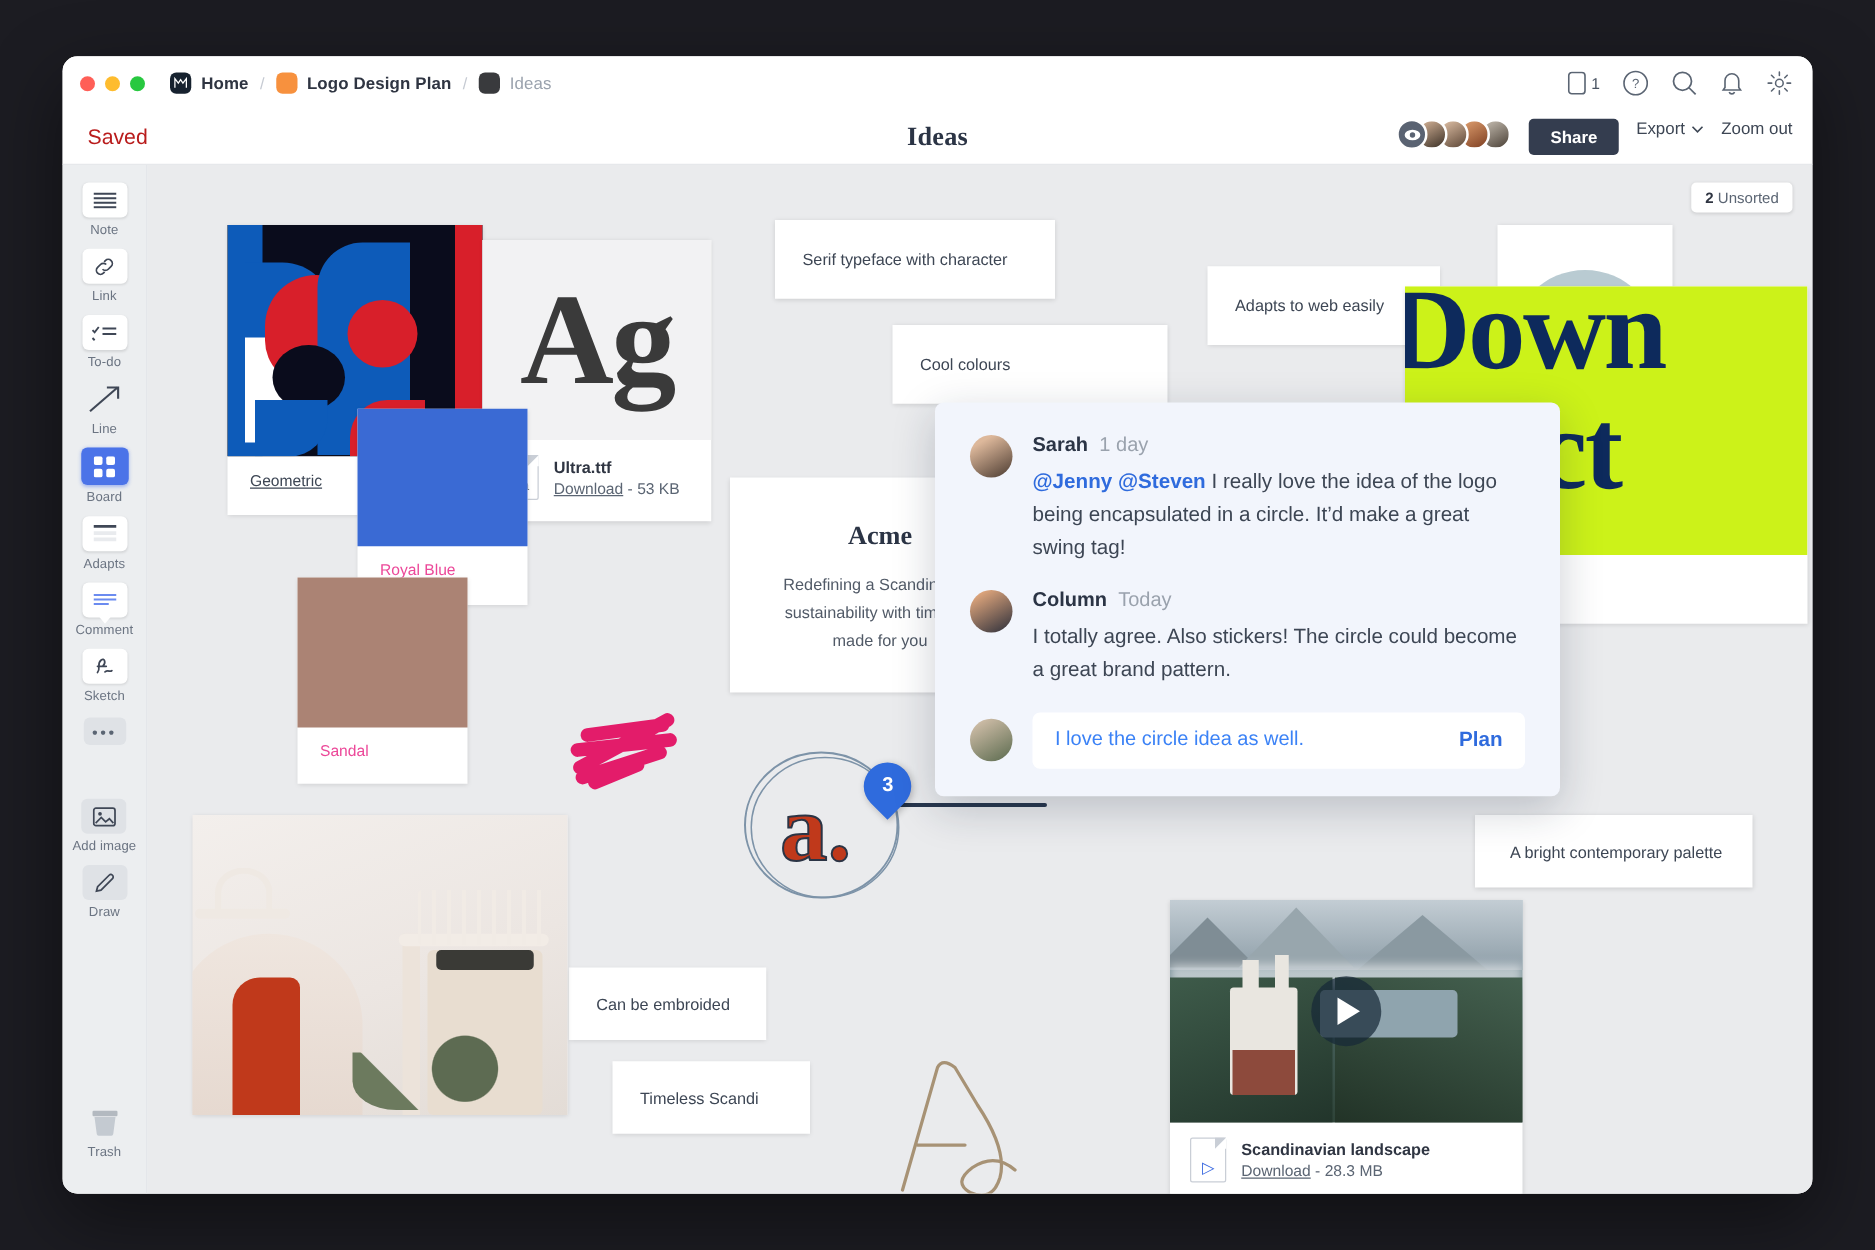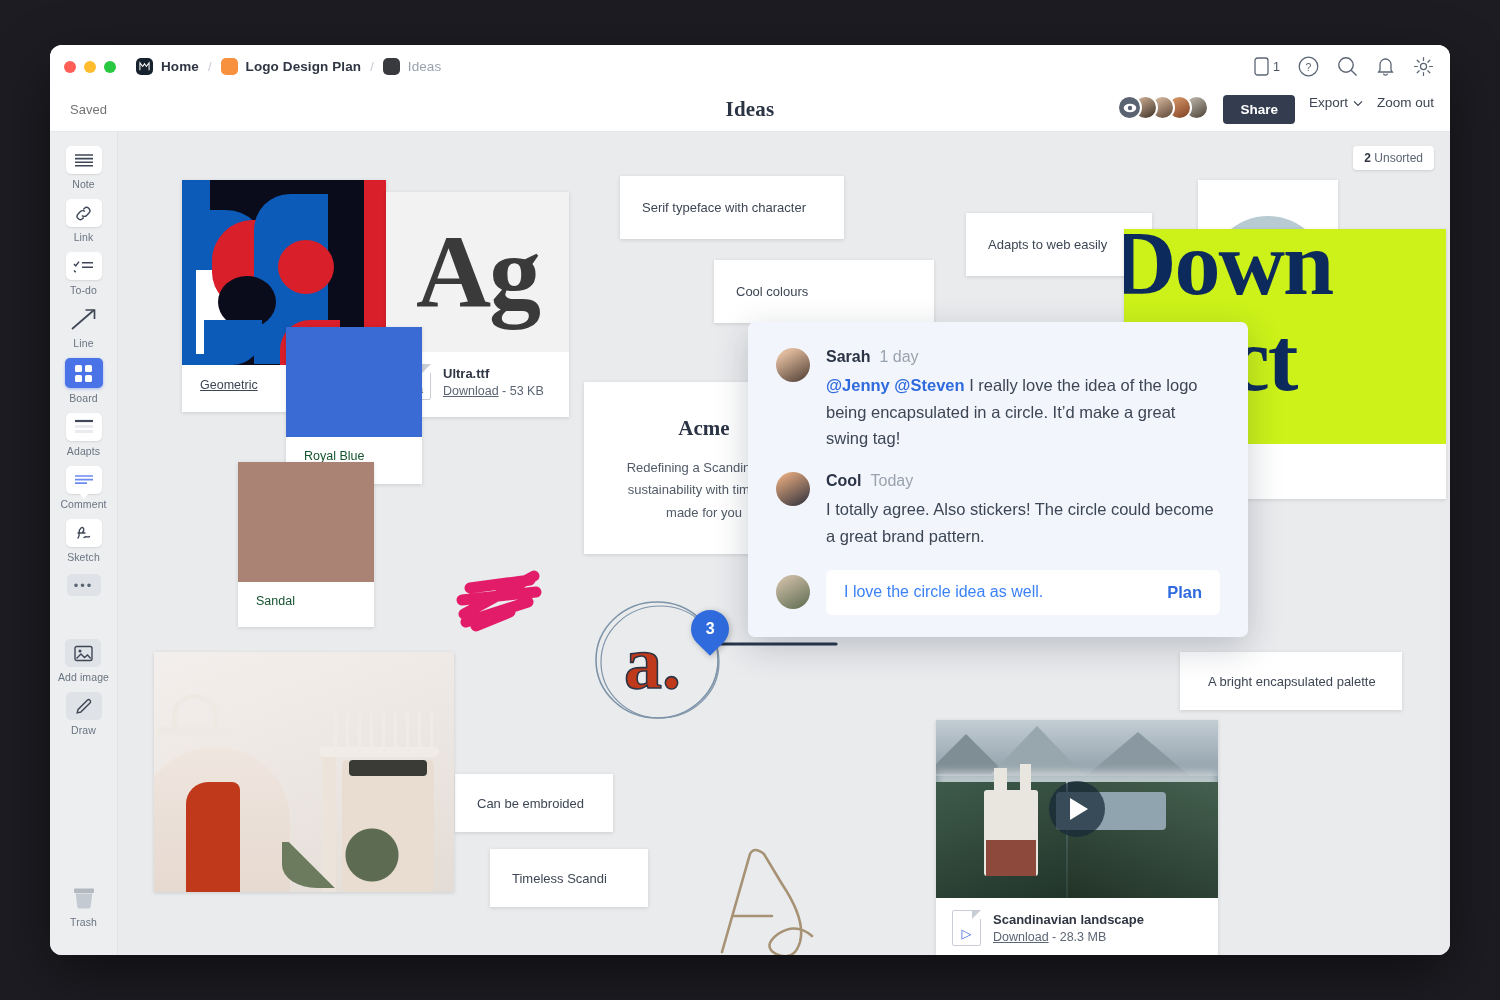--- a/index.html
+++ b/index.html
@@ -49,21 +49,21 @@
   .tb-count { font-size: 12.5px; color: #4b5563; }
 
   
   .subbar {
     height: 44px; background: #fff;
     display: flex; align-items: center;
     padding: 0 16px 0 20px;
     position: relative;
     border-bottom: 1px solid #e6e8eb;
   }
-  .saved { font-size: 13px; color: #737373; }
+  .saved { font-size: 17px; color: #b91c1c; }
   .doc-title {
     position: absolute; left: 0; right: 0; text-align: center;
     font-family: "Liberation Serif", serif;
     font-size: 21px; font-weight: 700; color: #2b3445;
     letter-spacing: .2px;
     pointer-events: none;
   }
   .sb-right { margin-left: auto; display: flex; align-items: flex-start; gap: 14px; z-index: 2; }
   .avatars { display: flex; align-items: center; }
   .av {
@@ -130,21 +130,21 @@
   .card { position: absolute; background: #fff; box-shadow: 0 1px 4px rgba(0,0,0,.13); }
   .note {
     display: flex; align-items: center;
     font-size: 13px; color: #3d4654; padding: 0 22px;
   }
 
   .cap { font-size: 12.5px; color: #3d4654; padding: 13px 18px; text-decoration: underline; }
 
   .swatch { position: absolute; box-shadow: 0 1px 4px rgba(0,0,0,.13); background: #fff; }
   .swatch .chip { width: 100%; }
-  .swatch .nm { font-size: 12.5px; color: #14532d; padding: 12px 18px; }
+  .swatch .nm { font-size: 12.5px; color: #ec4899; padding: 12px 18px; }
 
   
   .geo-art { position: relative; overflow: hidden; background: #0a0c1c; }
   .geo-art .bl { position: absolute; background: #0d5bb9; }
   .geo-art .rd { position: absolute; background: #d81f2a; }
   .geo-art .wh { position: absolute; background: #fff; }
   .geo-art .bk { position: absolute; background: #0a0c1c; }
 
   .ag-art {
     background: #f2f2f3; display: flex; align-items: center; justify-content: center;
@@ -519,21 +519,21 @@
       <div class="card note" style="left:596px;top:128px;width:220px;height:63px">
         <span>Cool colours</span>
       </div>
       <div class="card note" style="left:337px;top:642px;width:158px;height:58px">
         <span>Can be embroided</span>
       </div>
       <div class="card note" style="left:372px;top:717px;width:158px;height:58px">
         <span>Timeless Scandi</span>
       </div>
       <div class="card note" style="left:1062px;top:520px;width:222px;height:58px;padding-left:28px">
-        <span>A bright encapsulated palette</span>
+        <span>A bright contemporary palette</span>
       </div>
 
       <div class="card acme" style="left:466px;top:250px;width:240px;height:172px">
         <h3>Acme</h3>
         <p>Redefining a Scandinavian sustainability with timeless made for you</p>
       </div>
 
       <div class="card circle-card" style="left:1080px;top:48px;width:140px;height:190px">
         <div class="c"></div>
       </div>
@@ -627,21 +627,21 @@
             <div class="cmt-text">
               <span class="mention">@Jenny @Steven</span><span> I really love the idea of the logo being encapsulated in a circle. It’d make a great swing tag!</span>
             </div>
           </div>
         </div>
 
         <div class="cmt">
           <div class="cmt-av" style="background:linear-gradient(150deg,#e4a97e 10%,#2b2e3a)"></div>
           <div style="flex:1">
             <div class="cmt-head">
-              <span class="cmt-name">Cool</span>
+              <span class="cmt-name">Column</span>
               <span class="cmt-time">Today</span>
             </div>
             <div class="cmt-text">I totally agree. Also stickers! The circle could become a great brand pattern.</div>
           </div>
         </div>
 
         <div class="reply">
           <div class="cmt-av" style="background:linear-gradient(150deg,#c9b9a3 15%,#5a6a4e)"></div>
           <div class="reply-box">
             <input class="reply-input" value="I love the circle idea as well." style="">

